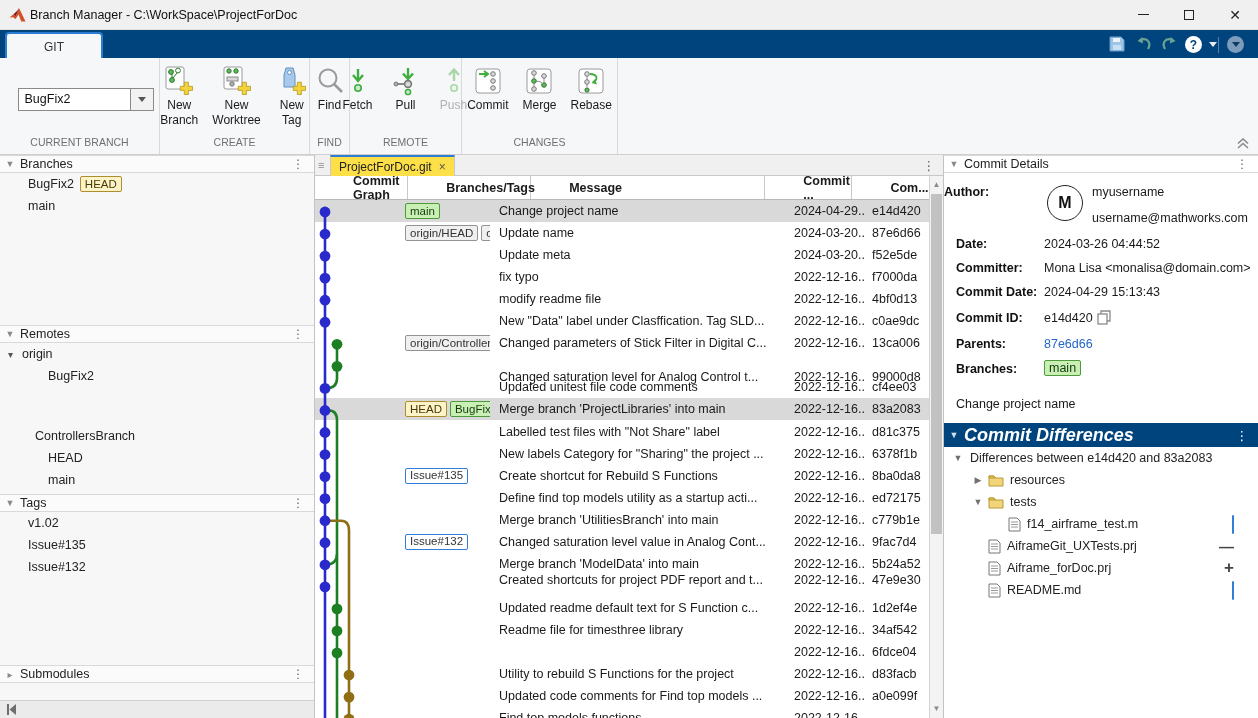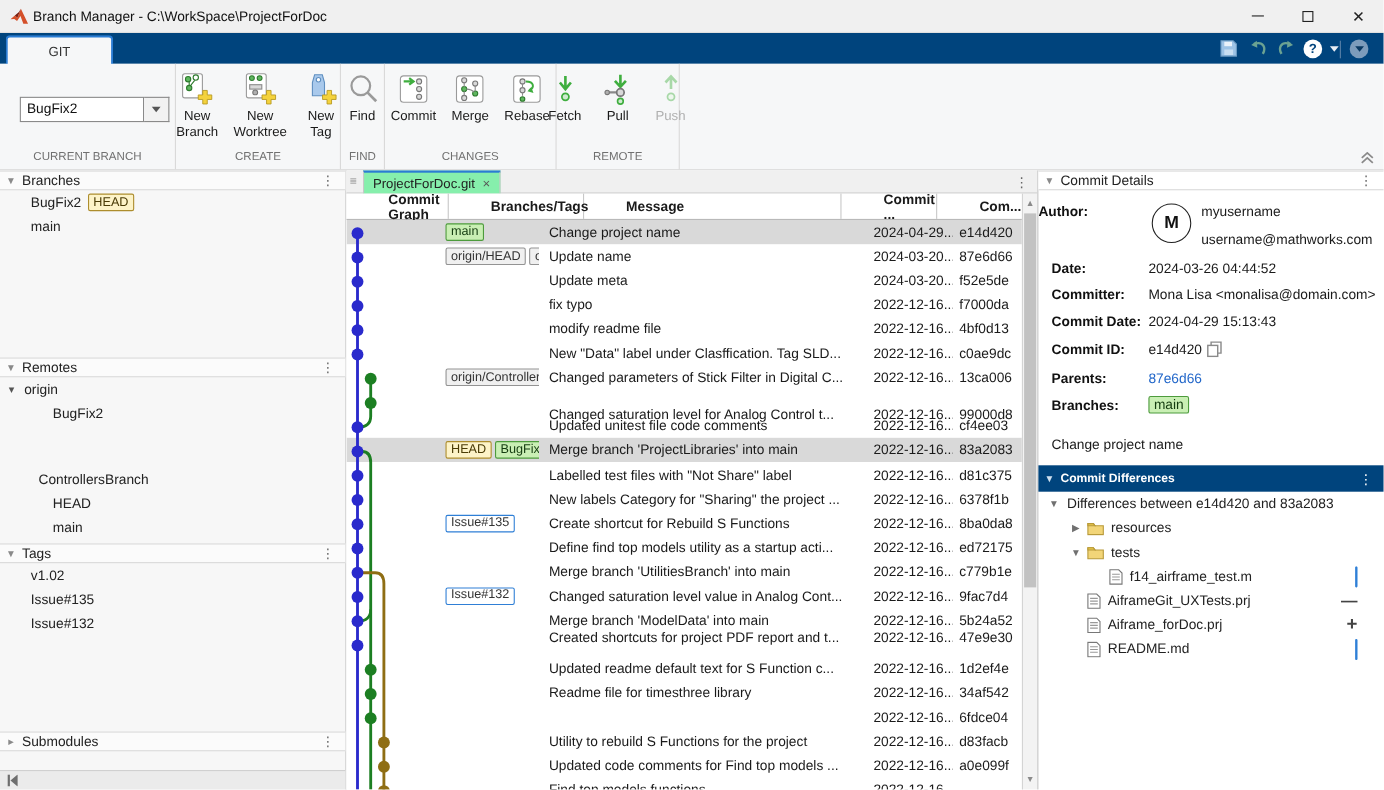--- a/index.html
+++ b/index.html
@@ -51,21 +51,21 @@
   .badge { display:inline-flex; align-items:center; height:16px; padding:0 4px; border-radius:2px; font-size:11.5px; line-height:15px; white-space:nowrap; }
   .b-yellow { background:#fdf3c8; border:1px solid #ad8d2d; color:#4a3b06; }
   .b-green  { background:#c9efb4; border:1px solid #4d9b3c; color:#143c10; }
   .b-gray   { background:#f0f0f0; border:1px solid #939393; color:#333; }
   .b-blue   { background:#fff; border:1px solid #2f7fd6; color:#333; }
   #side-hscroll { position:absolute; left:0; top:545px; width:314px; height:18px; background:#ebebeb; border-top:1px solid #d0d0d0; display:flex; align-items:center; }
 
   
   #center { left:315px; top:155px; width:628px; height:563px; background:#fff; }
   #ctabbar { position:absolute; left:0; top:0; width:628px; height:21px; background:#f0f0f0; border-bottom:1px solid #c8c8c8; }
-  #ctab { position:absolute; left:15px; top:0; height:21px; padding:0 8px; background:#86efac; border-left:1px solid #c8c8c8; border-right:1px solid #c8c8c8; border-top:2px solid #2b7cd3; display:flex; align-items:center; gap:7px; font-size:12px; color:#222; }
+  #ctab { position:absolute; left:15px; top:0; height:21px; padding:0 8px; background:#fde047; border-left:1px solid #c8c8c8; border-right:1px solid #c8c8c8; border-top:2px solid #2b7cd3; display:flex; align-items:center; gap:7px; font-size:12px; color:#222; }
   #ctab .x { color:#555; font-size:12px; }
   #cmenu-icon { position:absolute; left:3px; top:4px; color:#8a8a8a; font-size:11px; }
   #ckebab { position:absolute; right:8px; top:3px; color:#666; }
   #thead { position:absolute; left:0; top:21px; width:614px; height:24px; background:#fff; border-bottom:1px solid #b9b9b9; display:flex; font-weight:bold; font-size:12.5px; }
   #thead .th { display:flex; align-items:center; padding-left:6px; border-right:1px solid #c8c8c8;margin-left:32px; }
   #tbody { position:absolute; left:0; top:45px; width:614px; height:518px; overflow:hidden; background:#fff; }
   .crow { position:absolute; left:0; width:614px; height:22px; display:flex; align-items:center; }
   .crow.sel { background:#d9d9d9; }
   .cell-badges { position:absolute; left:87px; width:88px; height:22px; display:flex; align-items:center; gap:3px; padding-left:3px; overflow:hidden; }
   .cell-msg { position:absolute; left:178px; width:293px; height:22px; line-height:22px; padding-left:6px; white-space:nowrap; overflow:hidden; }
@@ -77,21 +77,21 @@
   #vthumb { position:absolute; left:1px; top:18px; width:11px; height:340px; background:#c2c2c2; }
 
   
   #right { left:943px; top:155px; width:315px; height:563px; background:#fff; border-left:1px solid #c3c3c3; }
   .fld { position:absolute; font-size:12.5px; }
   .flbl { font-weight:bold; color:#111; }
   #avatar { position:absolute; left:103px; top:30px; width:36px; height:36px; border:1.6px solid #222; border-radius:50%; display:flex; align-items:center; justify-content:center; font-weight:bold; font-size:16px; color:#111; background:#fff; }
   .link { color:#2166c9; }
   #diff-hdr { position:absolute; left:0; top:268px; width:314px; height:24px; background:#00447d; color:#fff; display:flex; align-items:center; }
   #diff-hdr .tri { width:20px; text-align:center; font-size:9px; color:#cfe0ef; }
-  #diff-hdr .ptitle { font-weight:bold; font-size:11px; }
+  #diff-hdr .ptitle { font-weight:bold; font-size:18px;font-style:italic; }
   #diff-hdr .kebab { position:absolute; right:10px; color:#fff; }
   #diff-tree { position:absolute; left:0; top:292px; width:314px; }
   .trow { position:relative; height:22px; display:flex; align-items:center; }
   .trow .chev { width:12px; text-align:center; color:#707070; font-size:9px; }
   .trow .lbl { margin-left:6px; color:#222; white-space:nowrap; }
   .tstatus { position:absolute; right:24px; font-weight:bold; color:#444; font-size:15px; }
   .sq-mod { width:13px; height:13px; background:#9cc7f0; border:1.5px solid #2f7fd6; border-radius:2px; }
 
   svg { display:block; }
 </style>
@@ -216,20 +216,55 @@
               <svg width="30" height="30" viewBox="0 0 30 30">
                 <circle cx="13" cy="12" r="8.5" fill="none" stroke="#9a9a9a" stroke-width="2"></circle>
                 <line x1="19" y1="18" x2="27" y2="26" stroke="#9a9a9a" stroke-width="2.5"></line>
               </svg>
             </div>
             <div class="rlbl">Find</div>
           </div>
         </div>
         <div class="glabel">FIND</div>
       </div>
+      <div class="rgroup" style="width: 112px;">
+        <div class="content">
+          <div class="rbtn">
+            <div class="ric">
+              <svg width="30" height="30" viewBox="0 0 30 30">
+                <path d="M15 3 V13 M10 9 L15 15 L20 9" fill="none" stroke="#3fae3f" stroke-width="2.4"></path>
+                <circle cx="15" cy="22" r="3.2" fill="#cfead0" stroke="#3fae3f" stroke-width="1.6"></circle>
+              </svg>
+            </div>
+            <div class="rlbl">Fetch</div>
+          </div>
+          <div class="rbtn">
+            <div class="ric">
+              <svg width="30" height="30" viewBox="0 0 30 30">
+                <path d="M17 2 V11 M12 7.5 L17 13 L22 7.5" fill="none" stroke="#3fae3f" stroke-width="2.4"></path>
+                <circle cx="17" cy="18" r="3.4" fill="#d9d9d9" stroke="#777" stroke-width="1.6"></circle>
+                <line x1="4" y1="18" x2="13" y2="18" stroke="#8a8a8a" stroke-width="2"></line>
+                <circle cx="5" cy="18" r="2" fill="#b0b0b0" stroke="#777"></circle>
+                <circle cx="17" cy="26" r="2.6" fill="#cfead0" stroke="#3fae3f" stroke-width="1.5"></circle>
+              </svg>
+            </div>
+            <div class="rlbl">Pull</div>
+          </div>
+          <div class="rbtn disabled">
+            <div class="ric">
+              <svg width="30" height="30" viewBox="0 0 30 30">
+                <path d="M15 15 V5 M10 9 L15 3.5 L20 9" fill="none" stroke="#a8d8a8" stroke-width="2.4"></path>
+                <circle cx="15" cy="22" r="3.2" fill="#eef7ee" stroke="#a8d8a8" stroke-width="1.6"></circle>
+              </svg>
+            </div>
+            <div class="rlbl">Push</div>
+          </div>
+        </div>
+        <div class="glabel">REMOTE</div>
+      </div>
       <div class="rgroup" style="width: 156px;">
         <div class="content">
           <div class="rbtn">
             <div class="ric">
               <svg width="30" height="30" viewBox="0 0 30 30">
                 <rect x="3" y="3" width="24" height="24" rx="3" fill="#fff" stroke="#9a9a9a"></rect>
                 <circle cx="20" cy="8" r="2.3" fill="#d9d9d9" stroke="#777"></circle>
                 <circle cx="20" cy="15" r="2.3" fill="#d9d9d9" stroke="#777"></circle>
                 <circle cx="20" cy="22" r="2.3" fill="#d9d9d9" stroke="#777"></circle>
                 <path d="M6 8 L14 8 M11 5 L15 8 L11 11" stroke="#3fae3f" stroke-width="2" fill="none"></path>
@@ -260,55 +295,20 @@
                 <circle cx="11" cy="24" r="2.1" fill="#5fb75f" stroke="#2d7a2d"></circle>
                 <path d="M11 10 V14 M11 18 V21" stroke="#8a8a8a"></path>
                 <path d="M14 8 C22 8 22 14 17 16" fill="none" stroke="#3fae3f" stroke-width="1.8"></path>
                 <path d="M19 13 L15.5 17 L21 18.5 Z" fill="#3fae3f"></path>
               </svg>
             </div>
             <div class="rlbl">Rebase</div>
           </div>
         </div>
         <div class="glabel">CHANGES</div>
-      </div>
-      <div class="rgroup" style="width: 112px;">
-        <div class="content">
-          <div class="rbtn">
-            <div class="ric">
-              <svg width="30" height="30" viewBox="0 0 30 30">
-                <path d="M15 3 V13 M10 9 L15 15 L20 9" fill="none" stroke="#3fae3f" stroke-width="2.4"></path>
-                <circle cx="15" cy="22" r="3.2" fill="#cfead0" stroke="#3fae3f" stroke-width="1.6"></circle>
-              </svg>
-            </div>
-            <div class="rlbl">Fetch</div>
-          </div>
-          <div class="rbtn">
-            <div class="ric">
-              <svg width="30" height="30" viewBox="0 0 30 30">
-                <path d="M17 2 V11 M12 7.5 L17 13 L22 7.5" fill="none" stroke="#3fae3f" stroke-width="2.4"></path>
-                <circle cx="17" cy="18" r="3.4" fill="#d9d9d9" stroke="#777" stroke-width="1.6"></circle>
-                <line x1="4" y1="18" x2="13" y2="18" stroke="#8a8a8a" stroke-width="2"></line>
-                <circle cx="5" cy="18" r="2" fill="#b0b0b0" stroke="#777"></circle>
-                <circle cx="17" cy="26" r="2.6" fill="#cfead0" stroke="#3fae3f" stroke-width="1.5"></circle>
-              </svg>
-            </div>
-            <div class="rlbl">Pull</div>
-          </div>
-          <div class="rbtn disabled">
-            <div class="ric">
-              <svg width="30" height="30" viewBox="0 0 30 30">
-                <path d="M15 15 V5 M10 9 L15 3.5 L20 9" fill="none" stroke="#a8d8a8" stroke-width="2.4"></path>
-                <circle cx="15" cy="22" r="3.2" fill="#eef7ee" stroke="#a8d8a8" stroke-width="1.6"></circle>
-              </svg>
-            </div>
-            <div class="rlbl">Push</div>
-          </div>
-        </div>
-        <div class="glabel">REMOTE</div>
       </div>
       <div style="flex: 1 1 0%;"></div>
     </div>
   <div id="ribbon-collapse" class="abs">
     <svg width="14" height="11" viewBox="0 0 14 11">
         <path d="M2 10 L7 5.5 L12 10" fill="none" stroke="#8a8a8a" stroke-width="1.6"></path>
         <path d="M2 5.5 L7 1 L12 5.5" fill="none" stroke="#8a8a8a" stroke-width="1.6"></path>
       </svg>
   </div>
 

